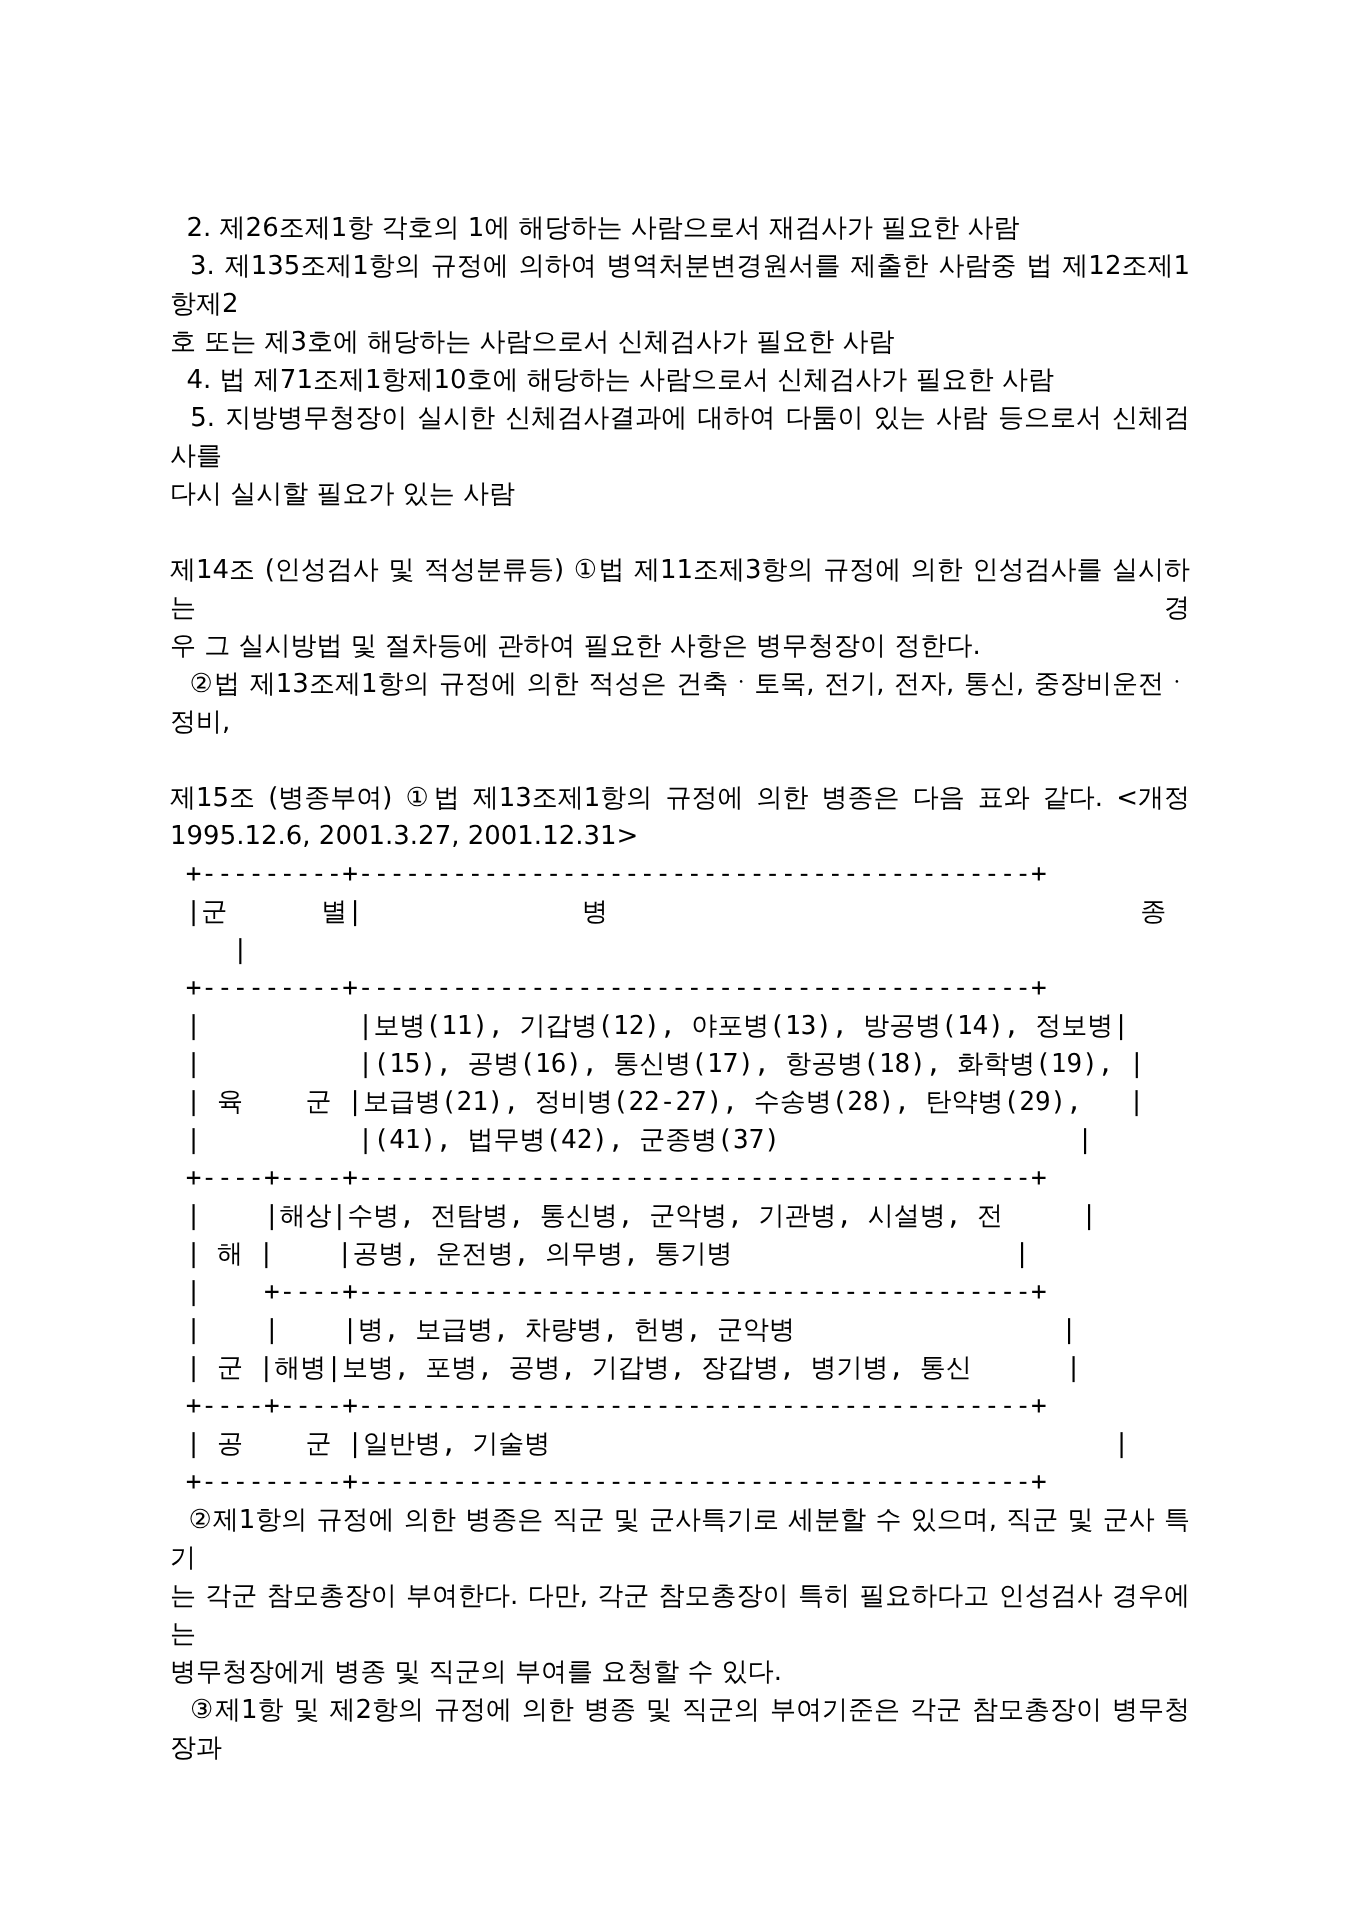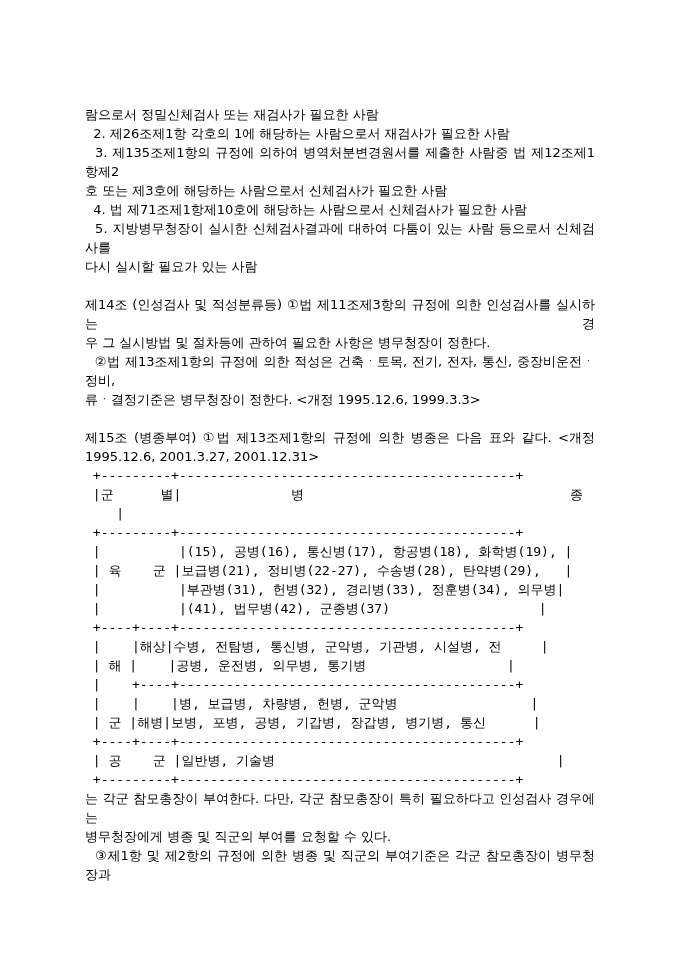--- a/index.html
+++ b/index.html
@@ -40,49 +40,48 @@
     font-family: "DejaVu Sans Mono", monospace;
     font-size: 13px;
     white-space: pre;
   }
 </style>
 </head>
 <body style="background: rgb(255, 255, 255);">
 
 <div class="page">
   <div class="doc" id="doc" style="color: rgb(0, 0, 0);">
-      <div class="line">람으로서 정밀신체검사 또는 재검사가 필요한 사람</div>
       <div class="line">  2. 제26조제1항 각호의 1에 해당하는 사람으로서 재검사가 필요한 사람</div>
       <div class="line j">&nbsp;&nbsp;3. 제135조제1항의 규정에 의하여 병역처분변경원서를 제출한 사람중 법 제12조제1항제2</div>
       <div class="line">호 또는 제3호에 해당하는 사람으로서 신체검사가 필요한 사람</div>
       <div class="line">  4. 법 제71조제1항제10호에 해당하는 사람으로서 신체검사가 필요한 사람</div>
       <div class="line j">&nbsp;&nbsp;5. 지방병무청장이 실시한 신체검사결과에 대하여 다툼이 있는 사람 등으로서 신체검사를</div>
       <div class="line">다시 실시할 필요가 있는 사람</div>
       <div class="line">&nbsp;</div>
       <div class="line j">제14조 (인성검사 및 적성분류등) ①법 제11조제3항의 규정에 의한 인성검사를 실시하는 경</div>
       <div class="line">우 그 실시방법 및 절차등에 관하여 필요한 사항은 병무청장이 정한다.</div>
       <div class="line j">&nbsp;&nbsp;②법 제13조제1항의 규정에 의한 적성은 건축ㆍ토목, 전기, 전자, 통신, 중장비운전ㆍ정비,</div>
-      <div class="line">류ㆍ결정기준은 병무청장이 정한다. &lt;개정 1995.12.6, 1999.3.3&gt;</div>
       <div class="line">&nbsp;</div>
       <div class="line j">제15조 (병종부여) ①법 제13조제1항의 규정에 의한 병종은 다음 표와 같다. &lt;개정</div>
       <div class="line">1995.12.6, 2001.3.27, 2001.12.31&gt;</div>
       <div class="line t"> +---------+-------------------------------------------+</div>
       <div class="line t"> |군      별|              병                                  종</div>
       <div class="line t">    |</div>
       <div class="line t"> +---------+-------------------------------------------+</div>
+      <div class="line t"> |          |보병(11), 기갑병(12), 야포병(13), 방공병(14), 정보병|</div>
       <div class="line t"> |          |(15), 공병(16), 통신병(17), 항공병(18), 화학병(19), |</div>
       <div class="line t"> | 육    군 |보급병(21), 정비병(22-27), 수송병(28), 탄약병(29),   |</div>
-      <div class="line t"> |          |부관병(31), 헌병(32), 경리병(33), 정훈병(34), 의무병|</div>
       <div class="line t"> |          |(41), 법무병(42), 군종병(37)                   |</div>
       <div class="line t"> +----+----+-------------------------------------------+</div>
       <div class="line t"> |    |해상|수병, 전탐병, 통신병, 군악병, 기관병, 시설병, 전     |</div>
       <div class="line t"> | 해 |    |공병, 운전병, 의무병, 통기병                  |</div>
       <div class="line t"> |    +----+-------------------------------------------+</div>
       <div class="line t"> |    |    |병, 보급병, 차량병, 헌병, 군악병                 |</div>
       <div class="line t"> | 군 |해병|보병, 포병, 공병, 기갑병, 장갑병, 병기병, 통신      |</div>
       <div class="line t"> +----+----+-------------------------------------------+</div>
       <div class="line t"> | 공    군 |일반병, 기술병                                    |</div>
       <div class="line t"> +---------+-------------------------------------------+</div>
+      <div class="line j">&nbsp;&nbsp;②제1항의 규정에 의한 병종은 직군 및 군사특기로 세분할 수 있으며, 직군 및 군사 특기</div>
       <div class="line j">는 각군 참모총장이 부여한다. 다만, 각군 참모총장이 특히 필요하다고 인성검사 경우에는</div>
       <div class="line">병무청장에게 병종 및 직군의 부여를 요청할 수 있다.</div>
       <div class="line j">&nbsp;&nbsp;③제1항 및 제2항의 규정에 의한 병종 및 직군의 부여기준은 각군 참모총장이 병무청장과</div>
     </div>
 </div>
 
 </body></html>

